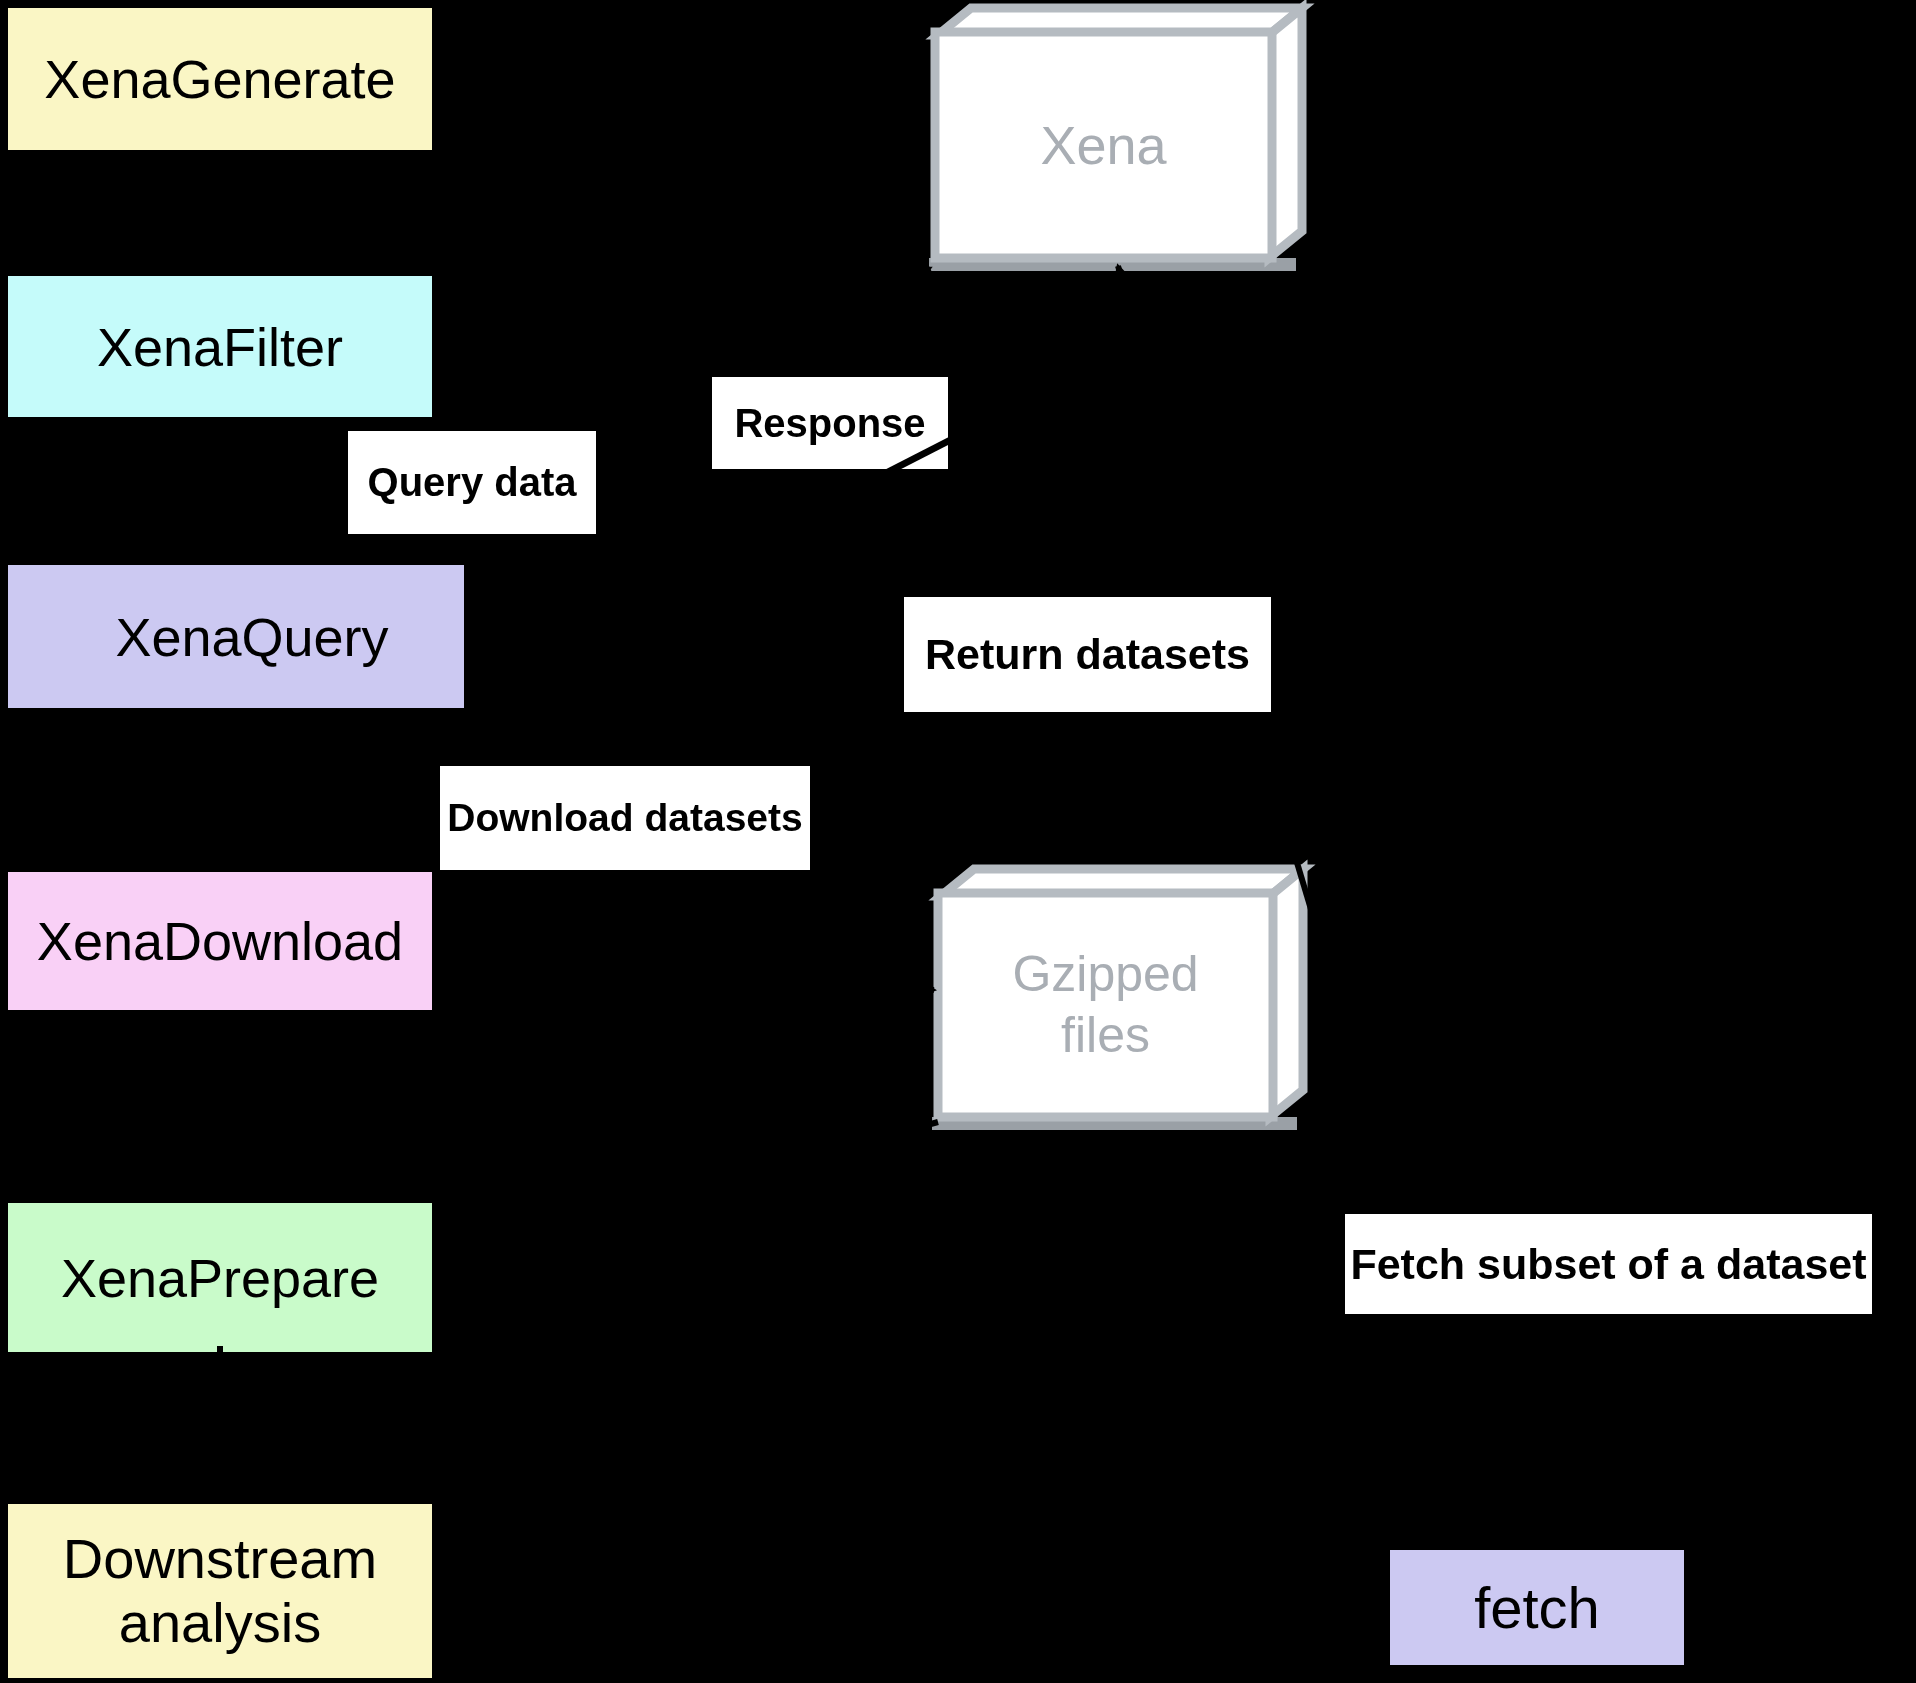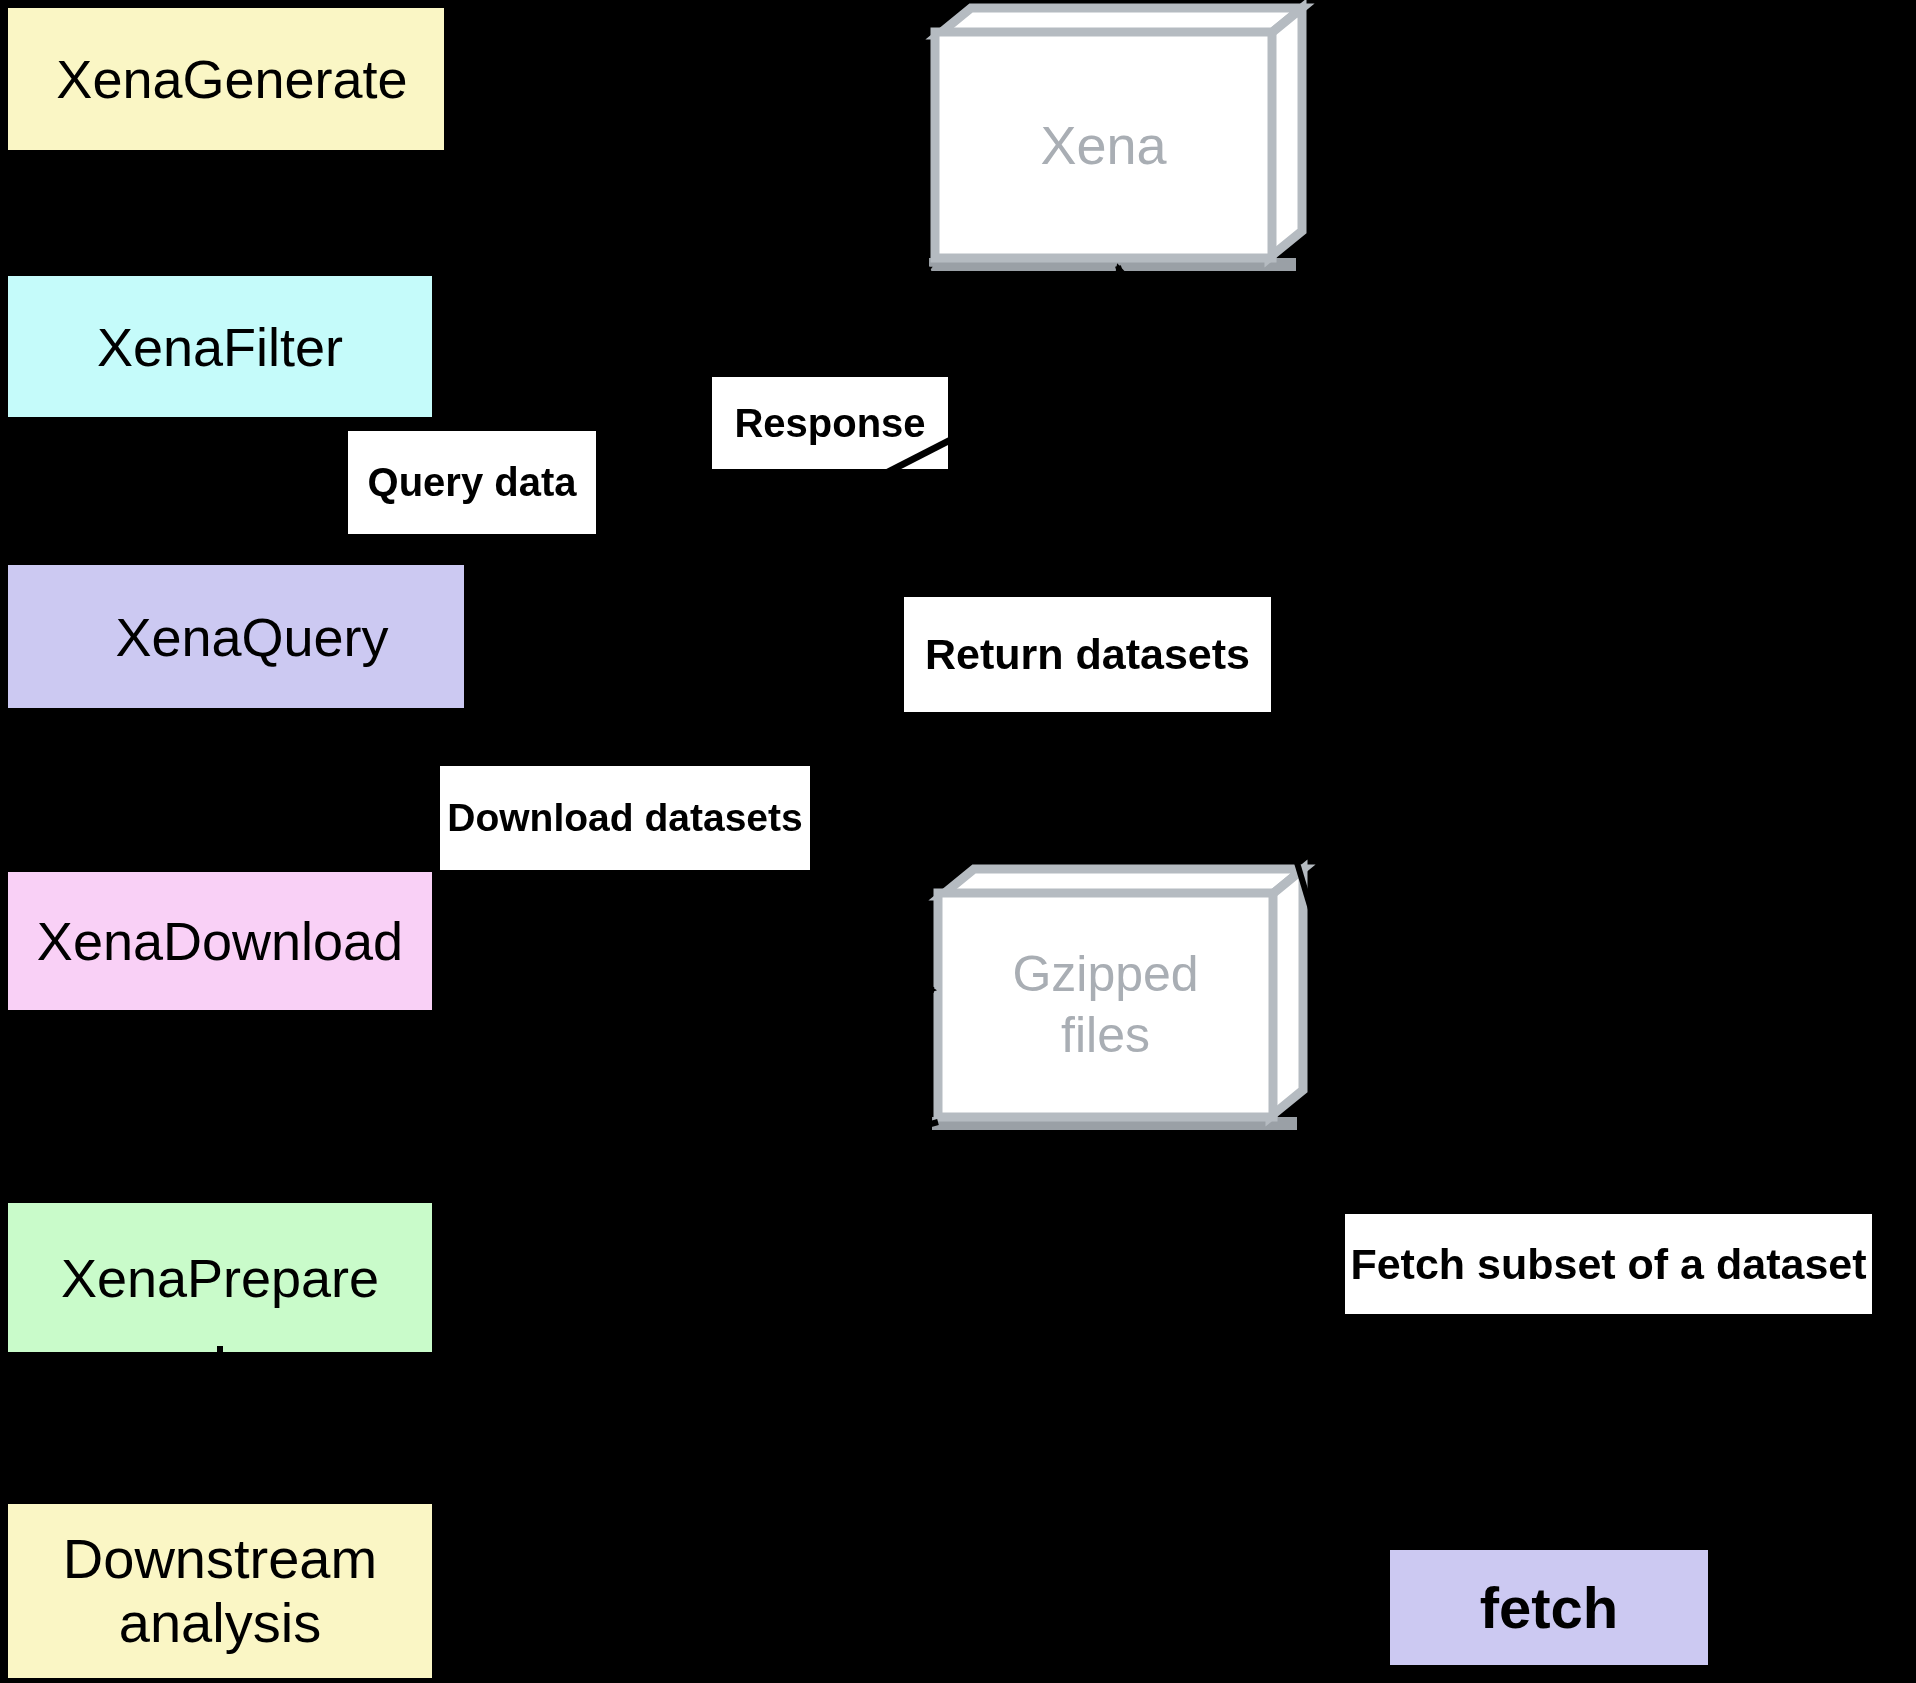--- a/index.html
+++ b/index.html
@@ -17,21 +17,21 @@
   .z3{z-index:3;}
   #cut-layer{z-index:4;pointer-events:none;}
 
   
   .fbox{
     position:absolute;left:8px;width:424px;
     display:flex;align-items:center;justify-content:center;
     color:#000;font-size:54px;letter-spacing:0px;
     text-align:center;z-index:1;
   }
-  #box-generate   {top:8px;   height:142px;background:#faf6c5;padding-left:12px;}
+  #box-generate   {top:8px;   height:142px;background:#faf6c5;}
   #box-filter     {top:276px; height:141px;background:#c5fbfa;}
   #box-query      {top:565px; height:143px;background:#ccc9f2;padding-left:32px;}
   #box-download   {top:872px; height:138px;background:#f9d0f6;}
   #box-prepare    {top:1203px;height:149px;background:#c9fbca;}
   #box-downstream {top:1504px;height:174px;background:#faf6c5;font-size:56px;line-height:1.15;}
   #box-downstream .wrap{width:330px;}
 
   
   .elabel{
     position:absolute;background:#fff;color:#000;
@@ -40,22 +40,22 @@
   }
   #lbl-query    {left:348px; top:422px; width:248px;height:103px;font-size:40px;}
   #lbl-response {left:712px; top:368px; width:236px;height:92px; font-size:40px;}
   #lbl-return   {left:904px; top:588px; width:367px;height:115px;font-size:43px;}
   #lbl-download {left:440px; top:757px; width:370px;height:104px;font-size:39px;}
   #lbl-load     {left:525px; top:1056px;width:275px;height:103px;font-size:40px;}
   #lbl-fetchsub {left:1345px;top:1205px;width:527px;height:100px;font-size:43px;font-weight:bold;}
 
   
   #box-fetch{
-    position:absolute;left:1390px;top:1550px;width:318px;height:115px;
-    background:#ccc9f2;color:#000;font-size:58px;font-weight:bold;
+    position:absolute;left:1390px;top:1550px;width:294px;height:115px;
+    background:#ccc9f2;color:#000;font-size:58px;font-weight:normal;
     display:flex;align-items:center;justify-content:center;z-index:3;
   }
 
   
   .storage-caption{
     position:absolute;display:flex;align-items:center;justify-content:center;
     color:#a9aeb4;text-align:center;z-index:3;pointer-events:none;
   }
   #cap-xena {left:935px;top:32px;width:337px;height:226px;font-size:54px;}
   #cap-gzip {left:938px;top:893px;width:335px;height:224px;font-size:50px;line-height:1.22;}

